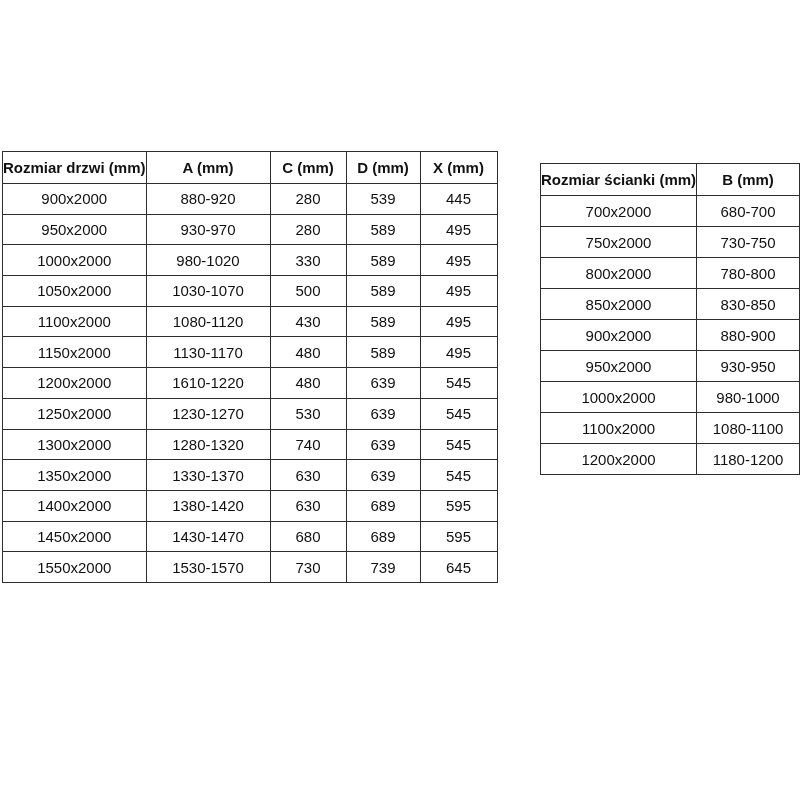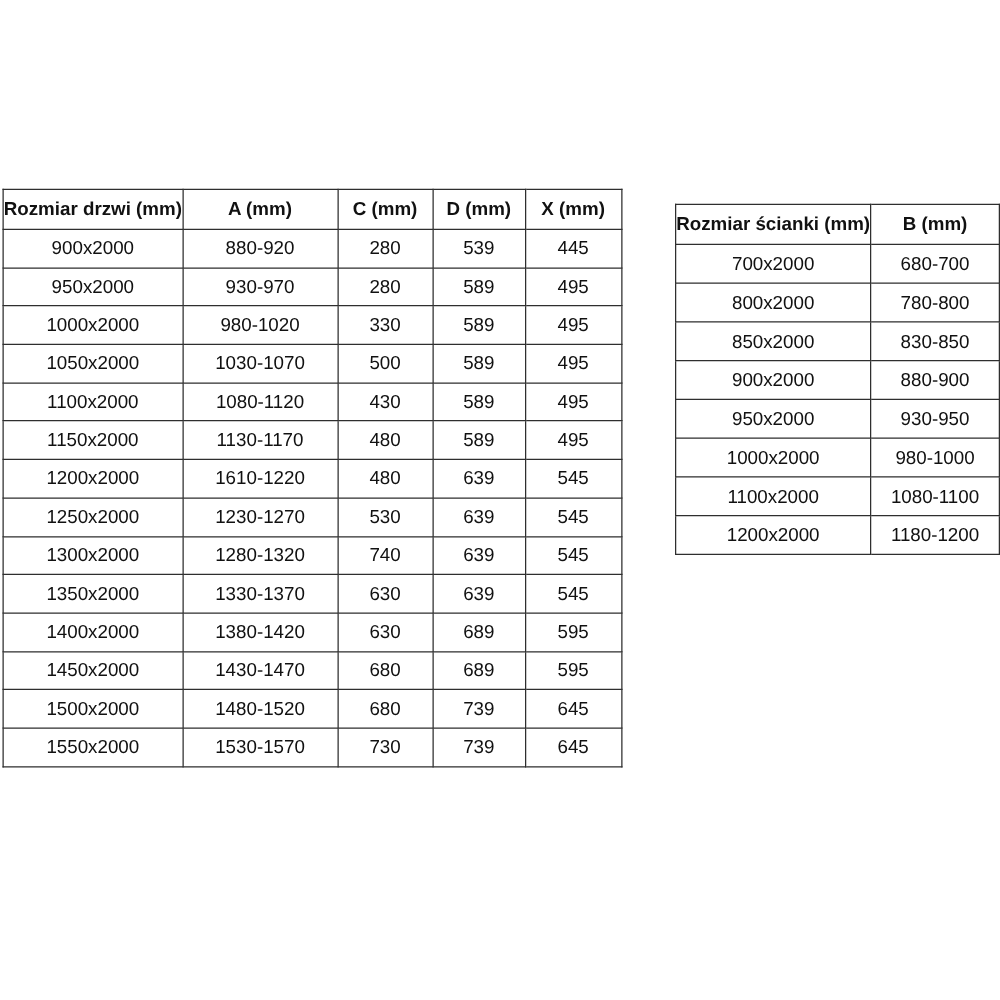--- a/index.html
+++ b/index.html
@@ -145,27 +145,20 @@
           <td>595</td>
         </tr>
         <tr>
           <td>1450x2000</td>
           <td>1430-1470</td>
           <td>680</td>
           <td>689</td>
           <td>595</td>
         </tr>
         <tr>
-          <td>1500x2000</td>
-          <td>1480-1520</td>
-          <td>680</td>
-          <td>739</td>
-          <td>645</td>
-        </tr>
-        <tr>
           <td>1550x2000</td>
           <td>1530-1570</td>
           <td>730</td>
           <td>739</td>
           <td>645</td>
         </tr>
       </tbody>
   </table>
 
   <table class="spec" id="wall-table">
@@ -178,20 +171,24 @@
         <th>Rozmiar ścianki (mm)</th>
         <th>B (mm)</th>
       </tr>
     </thead>
     <tbody>
         <tr>
           <td>700x2000</td>
           <td>680-700</td>
         </tr>
         <tr>
+          <td>750x2000</td>
+          <td>730-750</td>
+        </tr>
+        <tr>
           <td>800x2000</td>
           <td>780-800</td>
         </tr>
         <tr>
           <td>850x2000</td>
           <td>830-850</td>
         </tr>
         <tr>
           <td>900x2000</td>
           <td>880-900</td>

